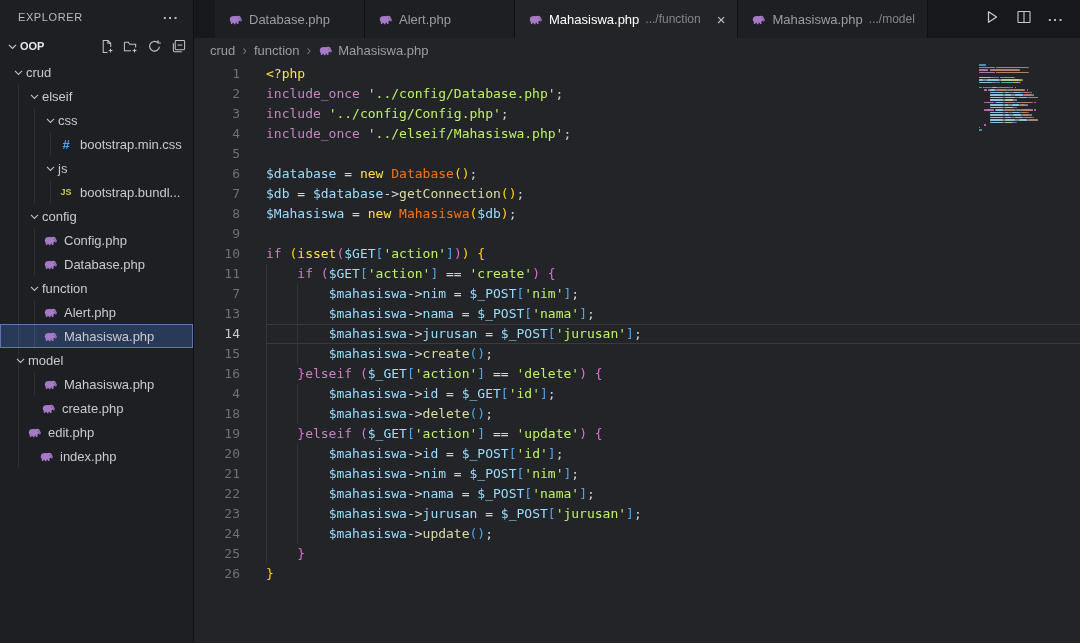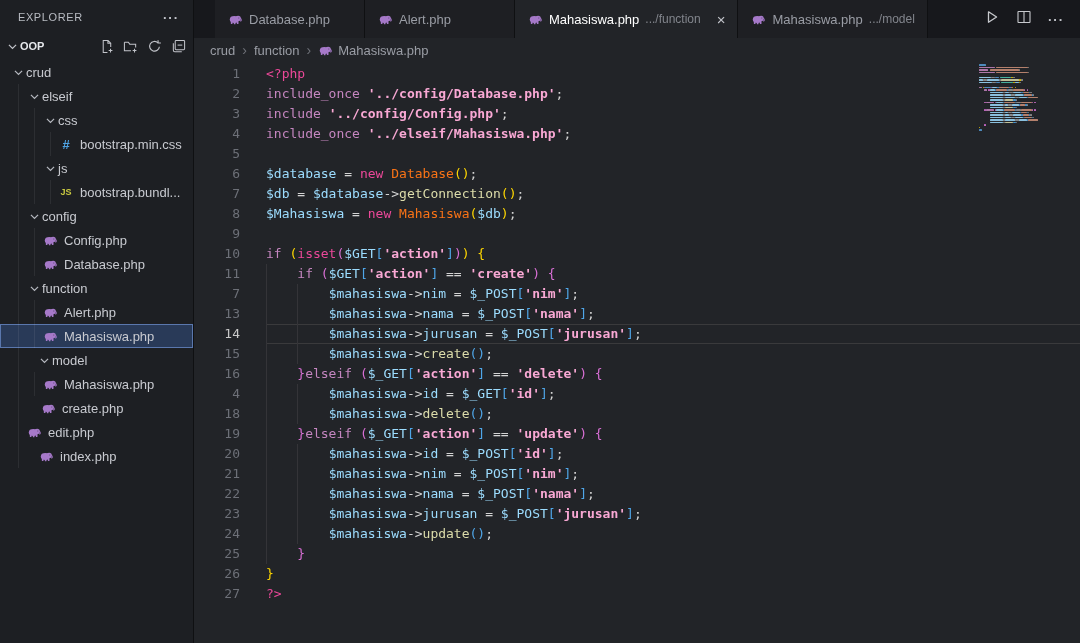--- a/index.html
+++ b/index.html
@@ -51,21 +51,21 @@
   
   .code-wrap { position:relative; flex:1; overflow:hidden;
                font-family:"DejaVu Sans Mono", monospace; font-size:13px; line-height:20px; }
   .cl-row { display:flex; height:20px; }
   .gutter { width:72px; flex-shrink:0; text-align:right; padding-right:26px; color:#6d7078;
             user-select:none; }
   .cl-row.current .gutter { color:#c9c9c9; }
   .ltext { position:relative; flex:1; white-space:pre; }
   .cl-row.current .ltext { box-shadow:inset 0 1px 0 #3a3a3c, inset 0 -1px 0 #3a3a3c; }
   .iguide { position:absolute; top:0; bottom:0; width:1px; background:#343438; }
-  .tk-kw { color:#C586C0; } .tk-kb { color:#ec4899;margin-top:40px; } .tk-st { color:#f9a8d4;font-weight:bold; }
+  .tk-kw { color:#C586C0; } .tk-kb { color:#fde047;margin-top:40px; } .tk-st { color:#bef264; }
   .tk-vr { color:#9CDCFE; } .tk-cl { color:#f97316; } .tk-fn { color:#DCDCAA; }
   .tk-pn { color:#D4D4D4; } .tk-b1 { color:#FFD700; } .tk-b2 { color:#DA70D6; }
   .tk-b3 { color:#4FA6E8; }
   .minimap { position:absolute; top:2px; right:42px; width:62px; height:74px; overflow:hidden;
              cursor:pointer; }
   .mm-bar { position:absolute; height:1.7px; opacity:.85; border-radius:.5px; }
 </style>
 </head>
 <body>
 
@@ -249,21 +249,21 @@
                 <path d="M13 6q2 .5 1.7 2.8-.2 1.5-1.8 1.3l.1-1.1q.6 0 .7-.7.1-1-.9-1.3z"></path>
                 <rect x="3" y="9.8" width="1.8" height="3.1" rx=".7"></rect>
                 <rect x="6.2" y="10.2" width="1.8" height="2.9" rx=".7"></rect>
                 <rect x="9.4" y="9.8" width="1.8" height="3.1" rx=".7"></rect>
                 <circle cx="11.6" cy="6.4" r=".45" fill="#1d1f23"></circle>
               </g>
             </svg>
           </span>
           <span>Mahasiswa.php</span>
         </div>
-        <div class="row" style="padding-left: 36px;">
+        <div class="row" style="padding-left: 12px;">
           <span class="tguide" style="left: 18px;"></span>
           <span class="chev">
             <svg class="svg16" viewBox="0 0 16 16">
               <path d="M4.2 6.2 8 10l3.8-3.8" fill="none" stroke="#b6b9c0" stroke-width="1.3"></path>
             </svg>
           </span>
           <span>model</span>
         </div>
         <div class="row" style="padding-left: 42px;">
           <span class="tguide" style="left: 18px;"></span>
@@ -539,24 +539,20 @@
             <span class="gutter">24</span>
             <span class="ltext"><span class="iguide" style="left: 0ch;"></span><span class="iguide" style="left: 4ch;"></span><span class="tk-pn">        </span><span class="tk-vr">$mahasiswa</span><span class="tk-pn">-&gt;</span><span class="tk-fn">update</span><span class="tk-b3">()</span><span class="tk-pn">;</span></span>
           </div>
           <div class="cl-row">
             <span class="gutter">25</span>
             <span class="ltext"><span class="iguide" style="left: 0ch;"></span><span class="tk-pn">    </span><span class="tk-b2">}</span></span>
           </div>
           <div class="cl-row">
             <span class="gutter">26</span>
             <span class="ltext"><span class="tk-b1">}</span></span>
-          </div>
-          <div class="cl-row">
-            <span class="gutter">27</span>
-            <span class="ltext"><span class="tk-kb">?&gt;</span></span>
           </div>
         </div>
       <div class="minimap" id="minimap">
           <span class="mm-bar" style="left: 3px; top: 0px; width: 6.6px; background: rgb(86, 156, 214);"></span>
           <span class="mm-bar" style="left: 3px; top: 2.5px; width: 15.84px; background: rgb(197, 134, 192);"></span>
           <span class="mm-bar" style="left: 20.16px; top: 2.5px; width: 31.68px; background: rgb(206, 145, 120);"></span>
           <span class="mm-bar" style="left: 51.84px; top: 2.5px; width: 1.32px; background: rgb(154, 154, 154);"></span>
           <span class="mm-bar" style="left: 3px; top: 5px; width: 9.24px; background: rgb(197, 134, 192);"></span>
           <span class="mm-bar" style="left: 13.56px; top: 5px; width: 29.04px; background: rgb(206, 145, 120);"></span>
           <span class="mm-bar" style="left: 42.6px; top: 5px; width: 1.32px; background: rgb(154, 154, 154);"></span>

